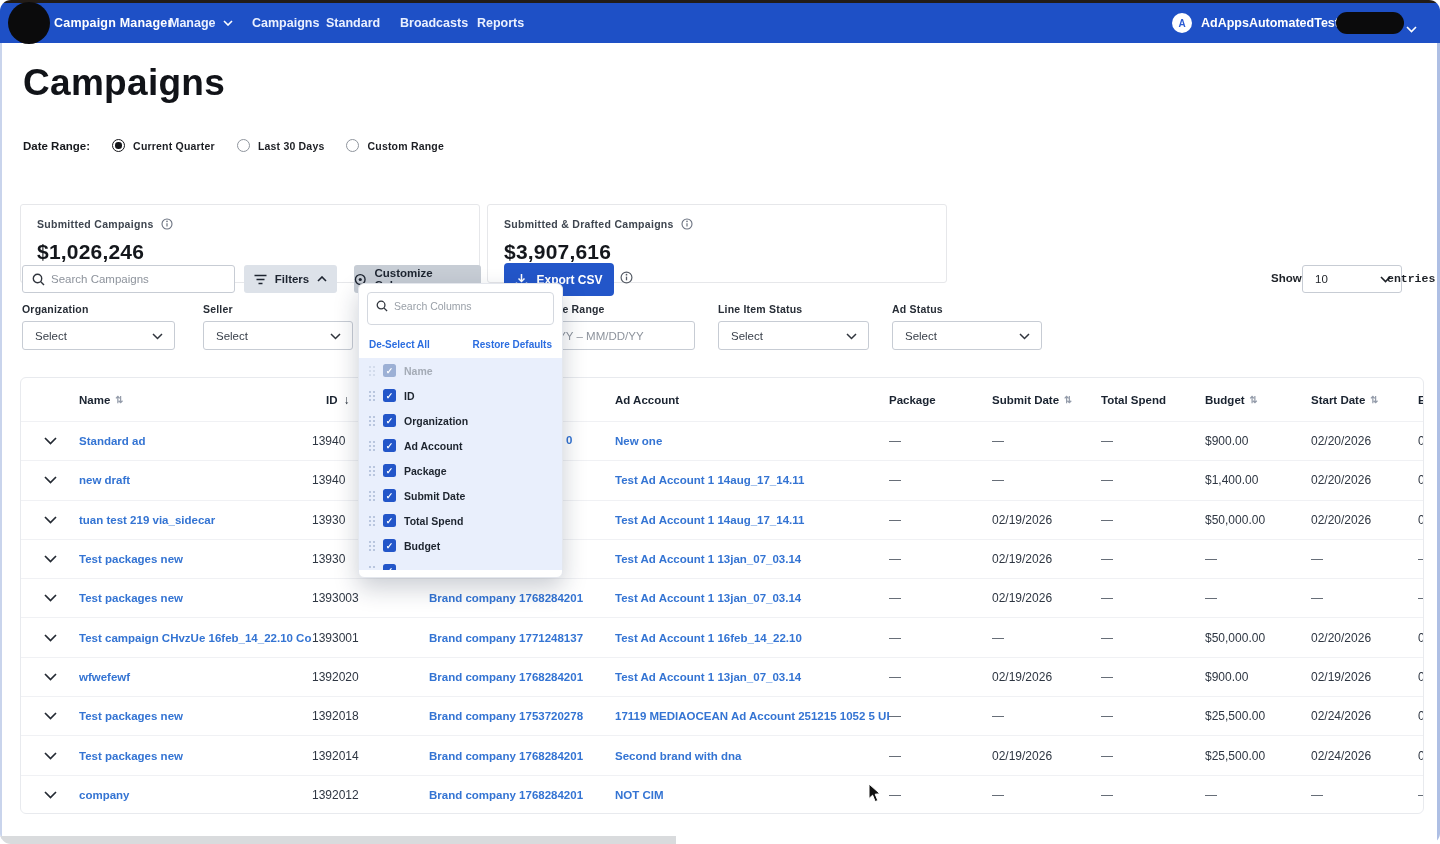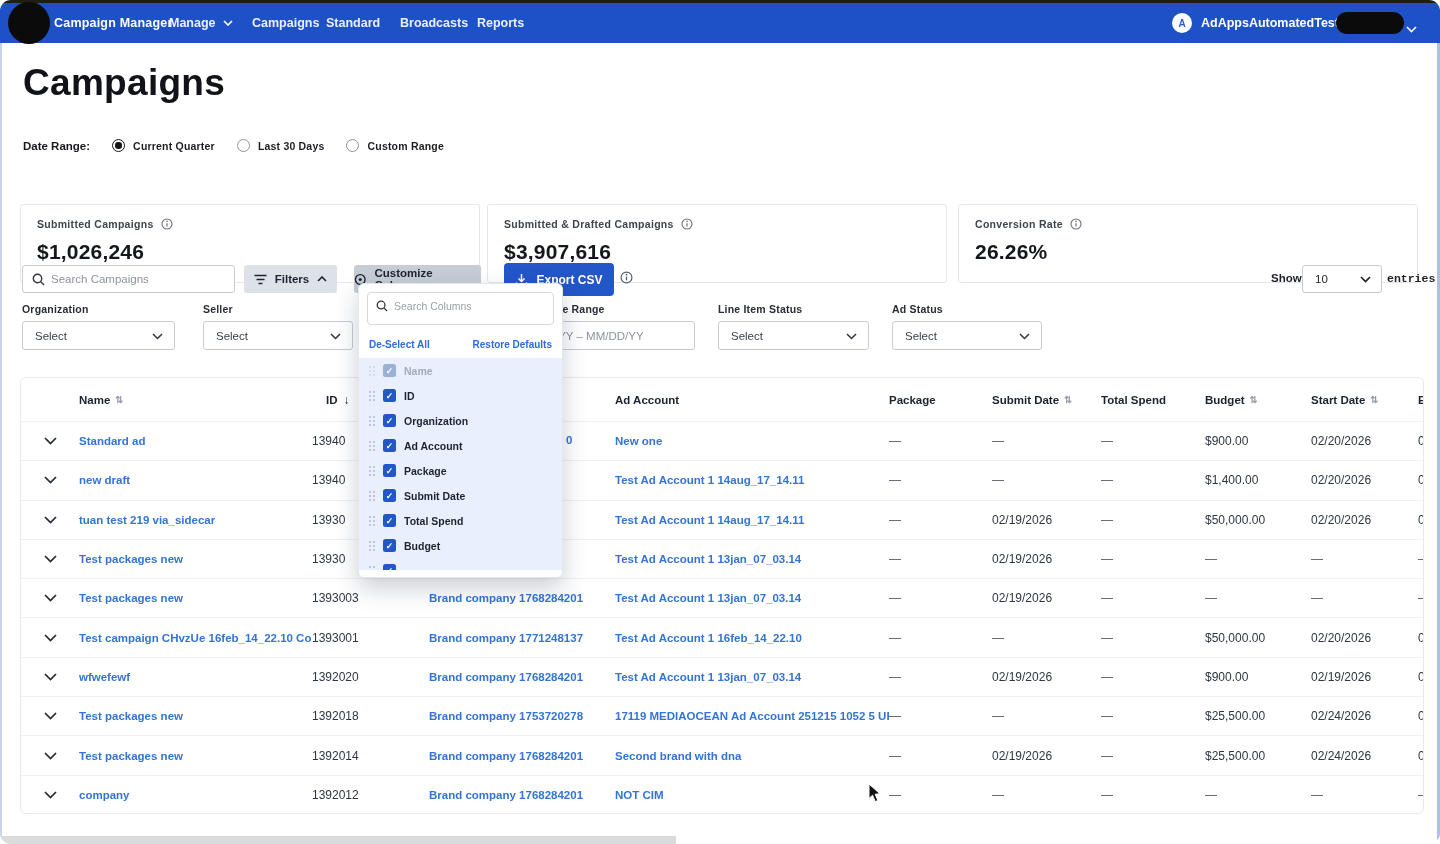--- a/index.html
+++ b/index.html
@@ -47,21 +47,21 @@
   .search-box input { position:absolute; left:28px; top:1px; width:180px; height:24px; border:0; outline:0; font-size:11.5px;
     font-family:"Liberation Sans",sans-serif; color:#333; }
   .search-box input::placeholder { color:#8d939c; }
   .btn { position:absolute; top:265px; height:28px; border-radius:3px; display:flex; align-items:center; justify-content:center;
     gap:8px; font-size:11.5px; font-weight:700; color:#1d2430; cursor:pointer; }
   .btn-filters { left:244px; width:93px; background:#dde2e9; }
   .btn-customize { left:354px; width:127px; background:#c7cdd5; }
   .btn-export { left:504px; top:263px; width:110px; height:33px; background:#2356c9; color:#fff; border-radius:4px; font-size:12px; }
   .toolbar-info { position:absolute; left:620px; top:271px; }
   .show-label { position:absolute; left:1271px; top:272px; font-size:11.5px; color:#1d2127; font-weight:600; }
-  .page-size-select { position:absolute; left:1302px; top:265px; width:80px; height:28px; border:1px solid #c7ccd4; border-radius:3px;
+  .page-size-select { position:absolute; left:1302px; top:265px; width:100px; height:28px; border:1px solid #c7ccd4; border-radius:3px;
     background:#fff; cursor:pointer; }
   .page-size-select .val { position:absolute; left:12px; top:7px; font-size:11.5px; color:#1d2127; }
   .page-size-select svg { position:absolute; right:10px; top:10px; }
   .entries-label { position:absolute; left:1387px; top:272px; font-size:11.5px; color:#1d2127; font-weight:600;font-family:Liberation Mono, monospace; }
 
   
   .fgroup { position:absolute; top:303px; }
   .fgroup .flabel { font-size:10.5px; color:#272d36; font-weight:600; margin-bottom:6px; letter-spacing:.2px; }
   .fselect { position:relative; height:29px; border:1px solid #c7ccd4; border-radius:3px; background:#fff; cursor:pointer; }
   .fselect .val { position:absolute; left:12px; top:8px; font-size:11.5px; color:#3a414b; }
@@ -182,31 +182,20 @@
     <div class="stat-label-row">
       <span class="stat-label">Submitted &amp; Drafted Campaigns</span>
       <svg width="12" height="12" viewBox="0 0 12 12">
           <circle cx="6" cy="6" r="5" fill="none" stroke="#6b7280" stroke-width="1.1"></circle>
           <line x1="6" y1="5.2" x2="6" y2="8.6" stroke="#6b7280" stroke-width="1.2"></line>
           <circle cx="6" cy="3.4" r=".8" fill="#6b7280"></circle>
         </svg>
     </div>
     <div class="stat-value">$3,907,616</div>
   </div>
-  <div class="stat-card" style="left:958px">
-    <div class="stat-label-row">
-      <span class="stat-label">Conversion Rate</span>
-      <svg width="12" height="12" viewBox="0 0 12 12">
-          <circle cx="6" cy="6" r="5" fill="none" stroke="#6b7280" stroke-width="1.1"></circle>
-          <line x1="6" y1="5.2" x2="6" y2="8.6" stroke="#6b7280" stroke-width="1.2"></line>
-          <circle cx="6" cy="3.4" r=".8" fill="#6b7280"></circle>
-        </svg>
-    </div>
-    <div class="stat-value">26.26%</div>
-  </div>
 
   <div class="search-box">
     <svg width="13" height="13" viewBox="0 0 13 13">
         <circle cx="5.5" cy="5.5" r="4.2" fill="none" stroke="#30353d" stroke-width="1.4"></circle>
         <line x1="8.8" y1="8.8" x2="12" y2="12" stroke="#30353d" stroke-width="1.4"></line>
       </svg>
     <input type="text" placeholder="Search Campaigns" style="">
   </div>
 
   <div class="btn btn-filters">

